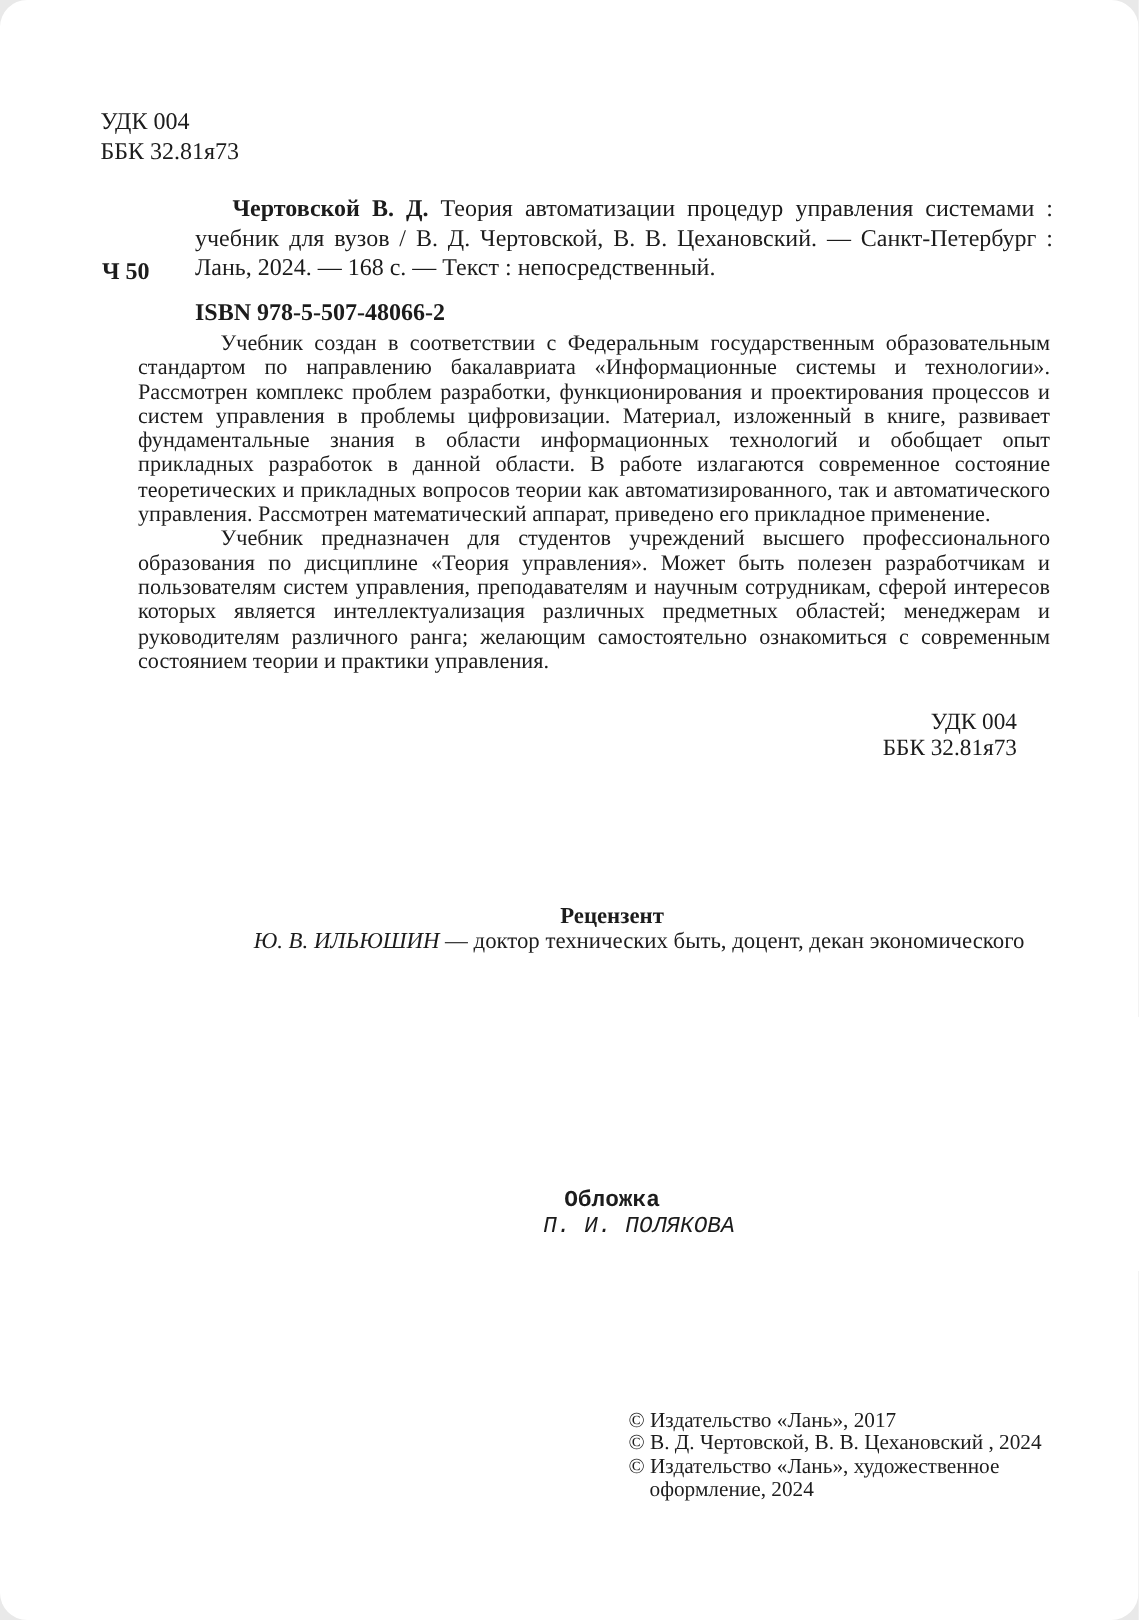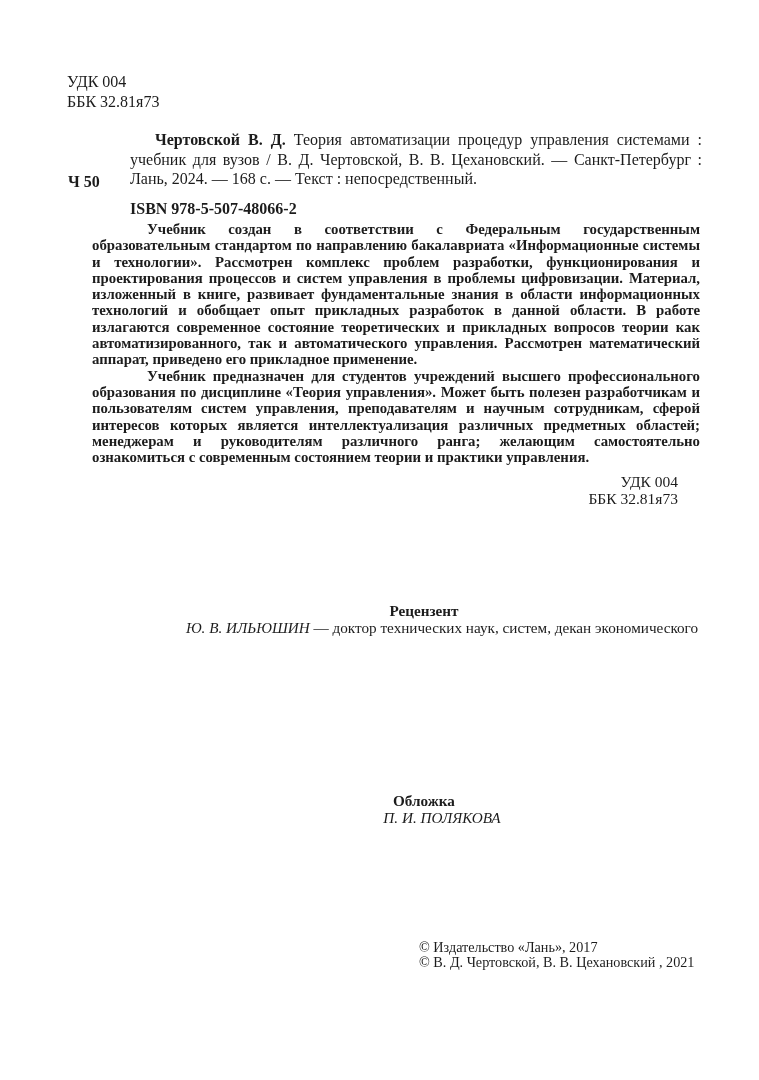--- a/index.html
+++ b/index.html
@@ -5,20 +5,21 @@
   html, body { margin: 0; padding: 0; background: #e9e9e9; }
   .page {
     position: relative;
     width: 759px;
     height: 1080px;
     margin: 0 auto;
     background: #ffffff;
     color: #1c1c1c;
     font-family: "Liberation Serif", "DejaVu Serif", serif;
     overflow: hidden;
+    border-radius: 18px;
   }
   .page * { box-sizing: border-box; }
   p { margin: 0; }
 
   .udc-top {
     position: absolute; left: 67px; top: 72px;
     font-size: 16px; line-height: 20px;
     white-space: nowrap;
   }
 
@@ -39,35 +40,35 @@
     position: absolute; left: 130px; top: 200px;
     font-size: 16px; font-weight: bold;
     white-space: nowrap;
   }
 
   .annotation {
     position: absolute; left: 92px; top: 221px; width: 608px;
     font-size: 14.8px; line-height: 16.3px;
     text-align: justify;
   }
-  .annotation p { text-indent: 55px; font-weight: bold; }
+  .annotation p { text-indent: 55px; }
 
   .udc-right {
     position: absolute; left: 402px; top: 473px; width: 276px;
     text-align: right;
     font-size: 15.5px; line-height: 17px;
   }
 
   .centered-block {
-    position: absolute; left: 124px; width: 600px;
+    position: absolute; left: 108px; width: 600px;
     text-align: center;
     font-size: 15.2px; line-height: 17.2px;
   }
   .reviewer { top: 602px; }
-  .cover { top: 792px; }
+  .cover { top: 792px; font-family: Liberation Mono, monospace; }
   .bold { font-weight: bold; }
   .italic { font-style: italic; margin-left: 36px; }
 
   .copyright {
     position: absolute; left: 419px; top: 940px;
     font-size: 14.2px; line-height: 15.4px;
     white-space: nowrap;
   }
   .copyright .indent { padding-left: 14px; }
 </style>
@@ -92,26 +93,28 @@
     <p>Учебник предназначен для студентов учреждений высшего профессионального образования по дисциплине «Теория управления». Может быть полезен разработчикам и пользователям систем управления, преподавателям и научным сотрудникам, сферой интересов которых является интеллектуализация различных предметных областей; менеджерам и руководителям различного ранга; желающим самостоятельно ознакомиться с современным состоянием теории и практики управления.</p>
   </div>
 
   <div class="udc-right">
     <div>УДК 004</div>
     <div>ББК 32.81я73</div>
   </div>
 
   <div class="centered-block reviewer">
     <div class="bold">Рецензент</div>
-    <div><i class="italic">Ю. В. ИЛЬЮШИН</i><span> — доктор технических наук, систем, декан экономического</span></div>
+    <div><i class="italic">Ю. В. ИЛЬЮШИН</i><span> — доктор технических быть, доцент, декан экономического</span></div>
   </div>
 
   <div class="centered-block cover">
     <div class="bold">Обложка</div>
     <div class="italic">П. И. ПОЛЯКОВА</div>
   </div>
 
   <div class="copyright">
     <div>© Издательство «Лань», 2017</div>
-    <div>© В. Д. Чертовской, В. В. Цехановский , 2021</div>
+    <div>© В. Д. Чертовской, В. В. Цехановский , 2024</div>
+    <div>© Издательство «Лань», художественное</div>
+    <div class="indent">оформление, 2024</div>
   </div>
 
 </div>
 
 </body></html>

